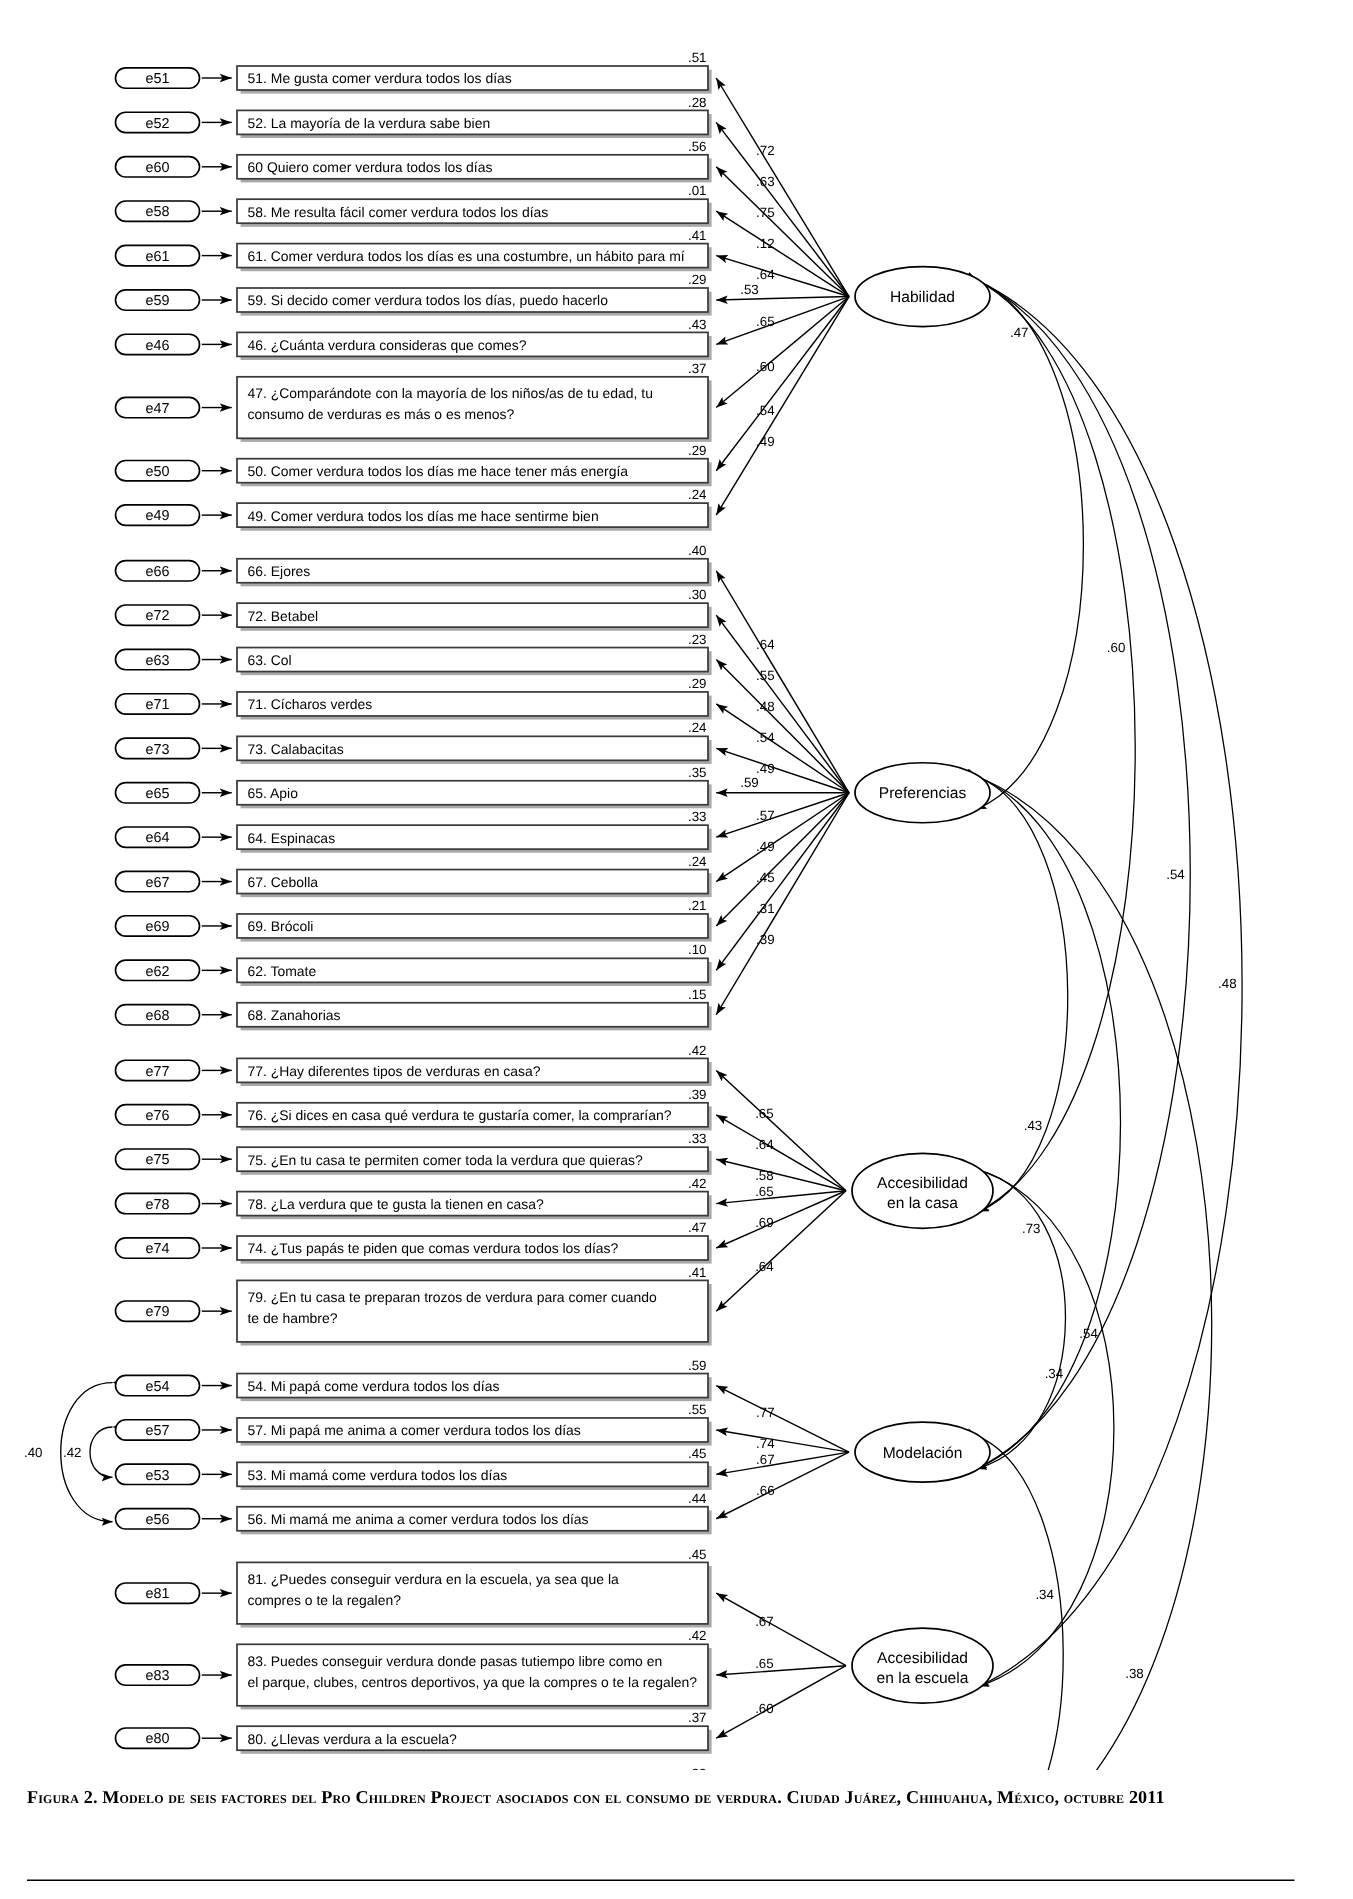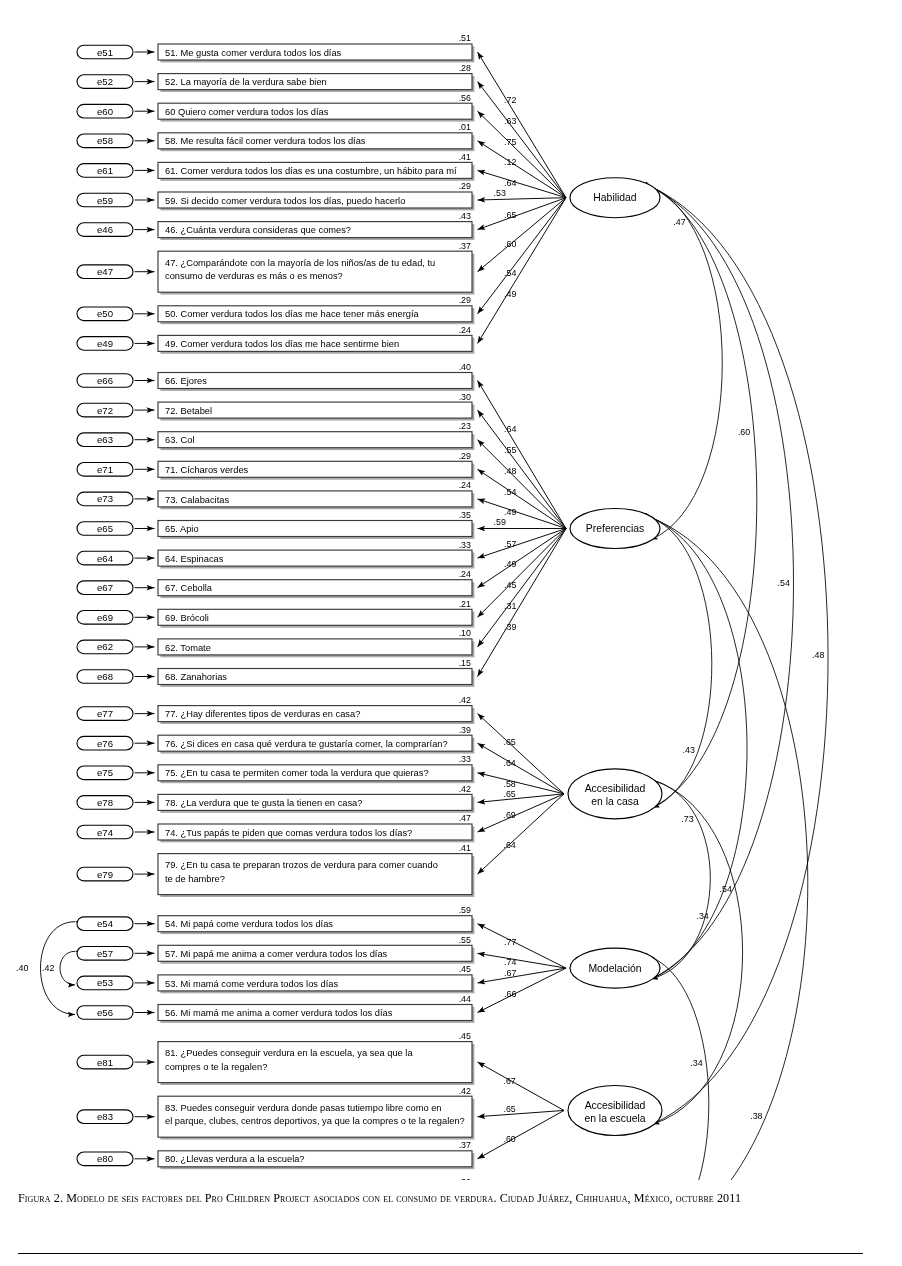--- a/index.html
+++ b/index.html
@@ -23,21 +23,21 @@
   .box-shadow{fill:#a9a9a9;stroke:none;}
   .err{fill:#ffffff;stroke:#000;stroke-width:1.1;}
   .fac{fill:#ffffff;stroke:#000;stroke-width:1.15;}
   .ldg{fill:none;stroke:#000;stroke-width:0.95;}
   .path-corr{fill:none;stroke:#000;stroke-width:0.85;}
   .errlink{fill:none;stroke:#000;stroke-width:0.9;}
   #caption{
     position:absolute;left:18px;top:1189px;width:860px;
     font-size:12.1px;line-height:19.5px;
     font-family:"Liberation Serif",serif;
-    font-weight:normal;
+    font-weight:bold;
     font-variant:small-caps;
     letter-spacing:0.1px;
   }
   #rule{position:absolute;left:18px;top:1253px;width:845px;height:1.4px;background:#000;}
 </style>
 </head>
 <body>
 
 <div id="figure-wrap">
   <svg id="model" width="902" height="1180" viewBox="0 0 902 1180">

